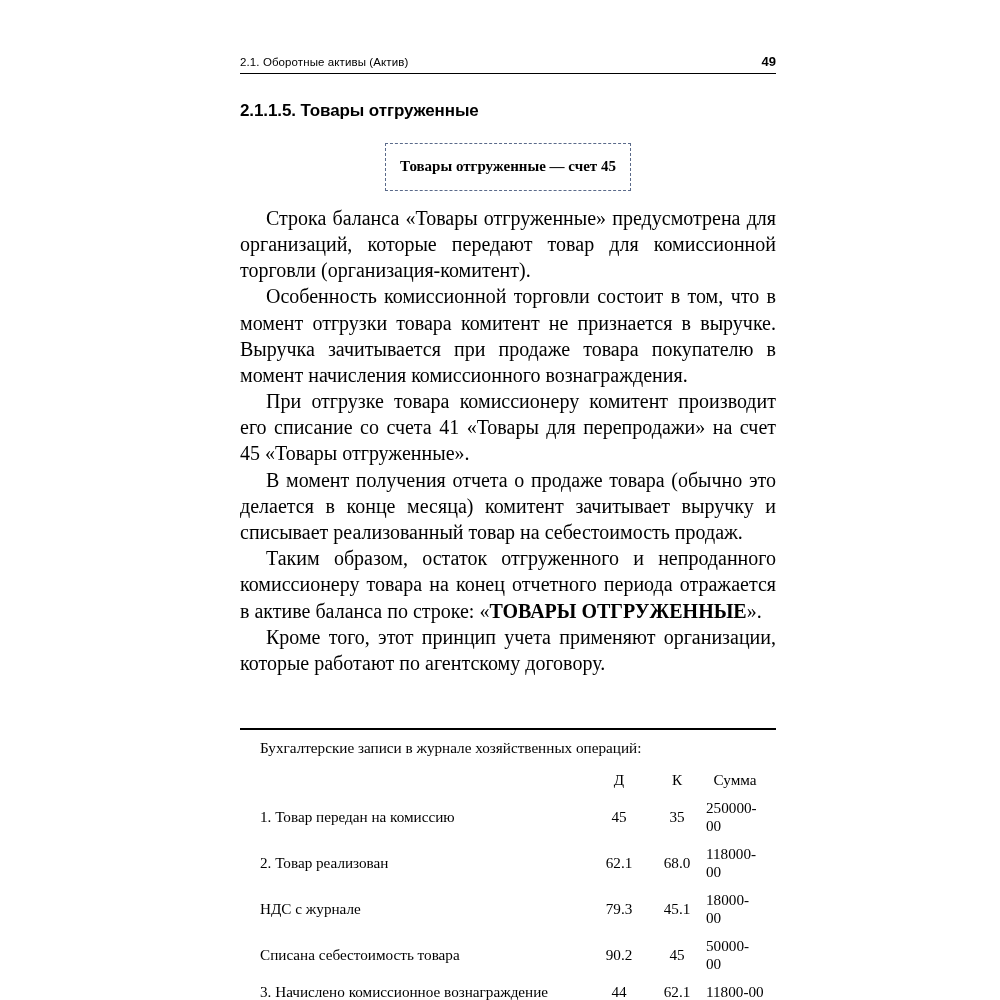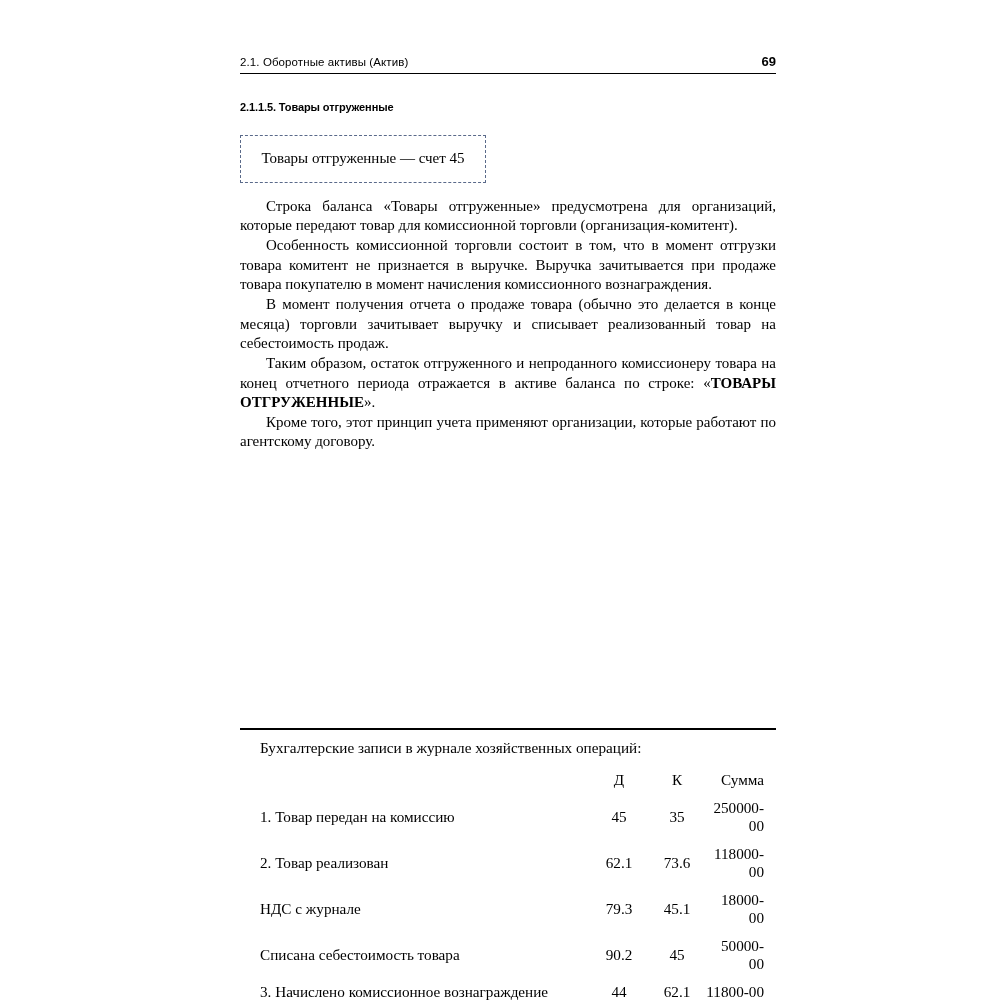--- a/index.html
+++ b/index.html
@@ -39,48 +39,49 @@
   }
   .runhead-page {
     font-family: "Liberation Sans", sans-serif;
     font-size: 13px;
     font-weight: bold;
   }
   
   .section-heading {
     font-family: "Liberation Sans", sans-serif;
     font-weight: bold;
-    font-size: 11px;
+    font-size: 17px;
     margin-top: 27px;
     letter-spacing: -0.1px;
   }
   
   .callout-wrap {
     display: flex;
-    justify-content: flex-start;
+    justify-content: center;
     margin-top: 22px;
+    font-weight: bold;
   }
   .callout {
     width: 246px;
     box-sizing: border-box;
     border: 1px dashed #5a6a8a;
     padding: 13px 10px 14px 10px;
     text-align: center;
     font-size: 15px;
     line-height: 1.25;
   }
   
   .body-text {
     margin-top: 14px;
   }
   .body-text p {
     margin: 0;
     text-indent: 26px;
     text-align: justify;
-    font-size: 15px;
+    font-size: 20px;
     line-height: 1.31;
     hyphens: manual;
   }
   .body-text p b {
     font-weight: bold;
   }
   
   .table-block {
     position: absolute;
     left: 232px;
@@ -117,49 +118,49 @@
     text-align: center;
     width: 58px;
   }
   table.ledger th.c-k,
   table.ledger td.c-k {
     text-align: center;
     width: 58px;
   }
   table.ledger th.c-sum,
   table.ledger td.c-sum {
-    text-align: right;
     padding-right: 12px;
   }
   td.indent {
     padding-left: 44px;
   }
 </style>
 </head>
 <body>
 
 <div class="page">
 
   <div class="content">
 
     <div class="runhead">
       <span class="runhead-title">2.1. Оборотные активы (Актив)</span>
-      <span class="runhead-page">69</span>
+      <span class="runhead-page">49</span>
     </div>
 
     <div class="section-heading">2.1.1.5. Товары отгруженные</div>
 
     <div class="callout-wrap">
       <div class="callout">Товары отгруженные — счет 45</div>
     </div>
 
     <div class="body-text">
       <p>Строка баланса «Товары отгруженные» предусмотрена для организаций, которые передают товар для комиссионной торговли (организация-комитент).</p>
       <p>Особенность комиссионной торговли состоит в том, что в момент отгрузки товара комитент не признается в выручке. Выручка зачитывается при продаже товара покупателю в момент начисления комиссионного вознаграждения.</p>
-      <p>В момент получения отчета о продаже товара (обычно это делается в конце месяца) торговли зачитывает выручку и списывает реализованный товар на себестоимость продаж.</p>
+      <p>При отгрузке товара комиссионеру комитент производит его списание со счета 41 «Товары для перепродажи» на счет 45 «Товары отгруженные».</p>
+      <p>В момент получения отчета о продаже товара (обычно это делается в конце месяца) комитент зачитывает выручку и списывает реализованный товар на себестоимость продаж.</p>
       <p><span>Таким образом, остаток отгруженного и непроданного комиссионеру товара на конец отчетного периода отражается в активе баланса по строке: «</span><b>ТОВАРЫ ОТГРУЖЕННЫЕ</b><span>».</span></p>
       <p>Кроме того, этот принцип учета применяют организации, которые работают по агентскому договору.</p>
     </div>
 
   </div>
 
   <div class="table-block">
     <div class="table-rule"></div>
     <div class="table-caption">Бухгалтерские записи в журнале хозяйственных операций:</div>
     <table class="ledger">
@@ -174,21 +175,21 @@
       <tbody>
         <tr>
           <td class="c-desc">1. Товар передан на комиссию</td>
           <td class="c-d">45</td>
           <td class="c-k">35</td>
           <td class="c-sum">250000-00</td>
         </tr>
         <tr>
           <td class="c-desc">2. Товар реализован</td>
           <td class="c-d">62.1</td>
-          <td class="c-k">73.6</td>
+          <td class="c-k">68.0</td>
           <td class="c-sum">118000-00</td>
         </tr>
         <tr>
           <td class="c-desc indent">НДС с журнале</td>
           <td class="c-d">79.3</td>
           <td class="c-k">45.1</td>
           <td class="c-sum">18000-00</td>
         </tr>
         <tr>
           <td class="c-desc indent">Списана себестоимость товара</td>

